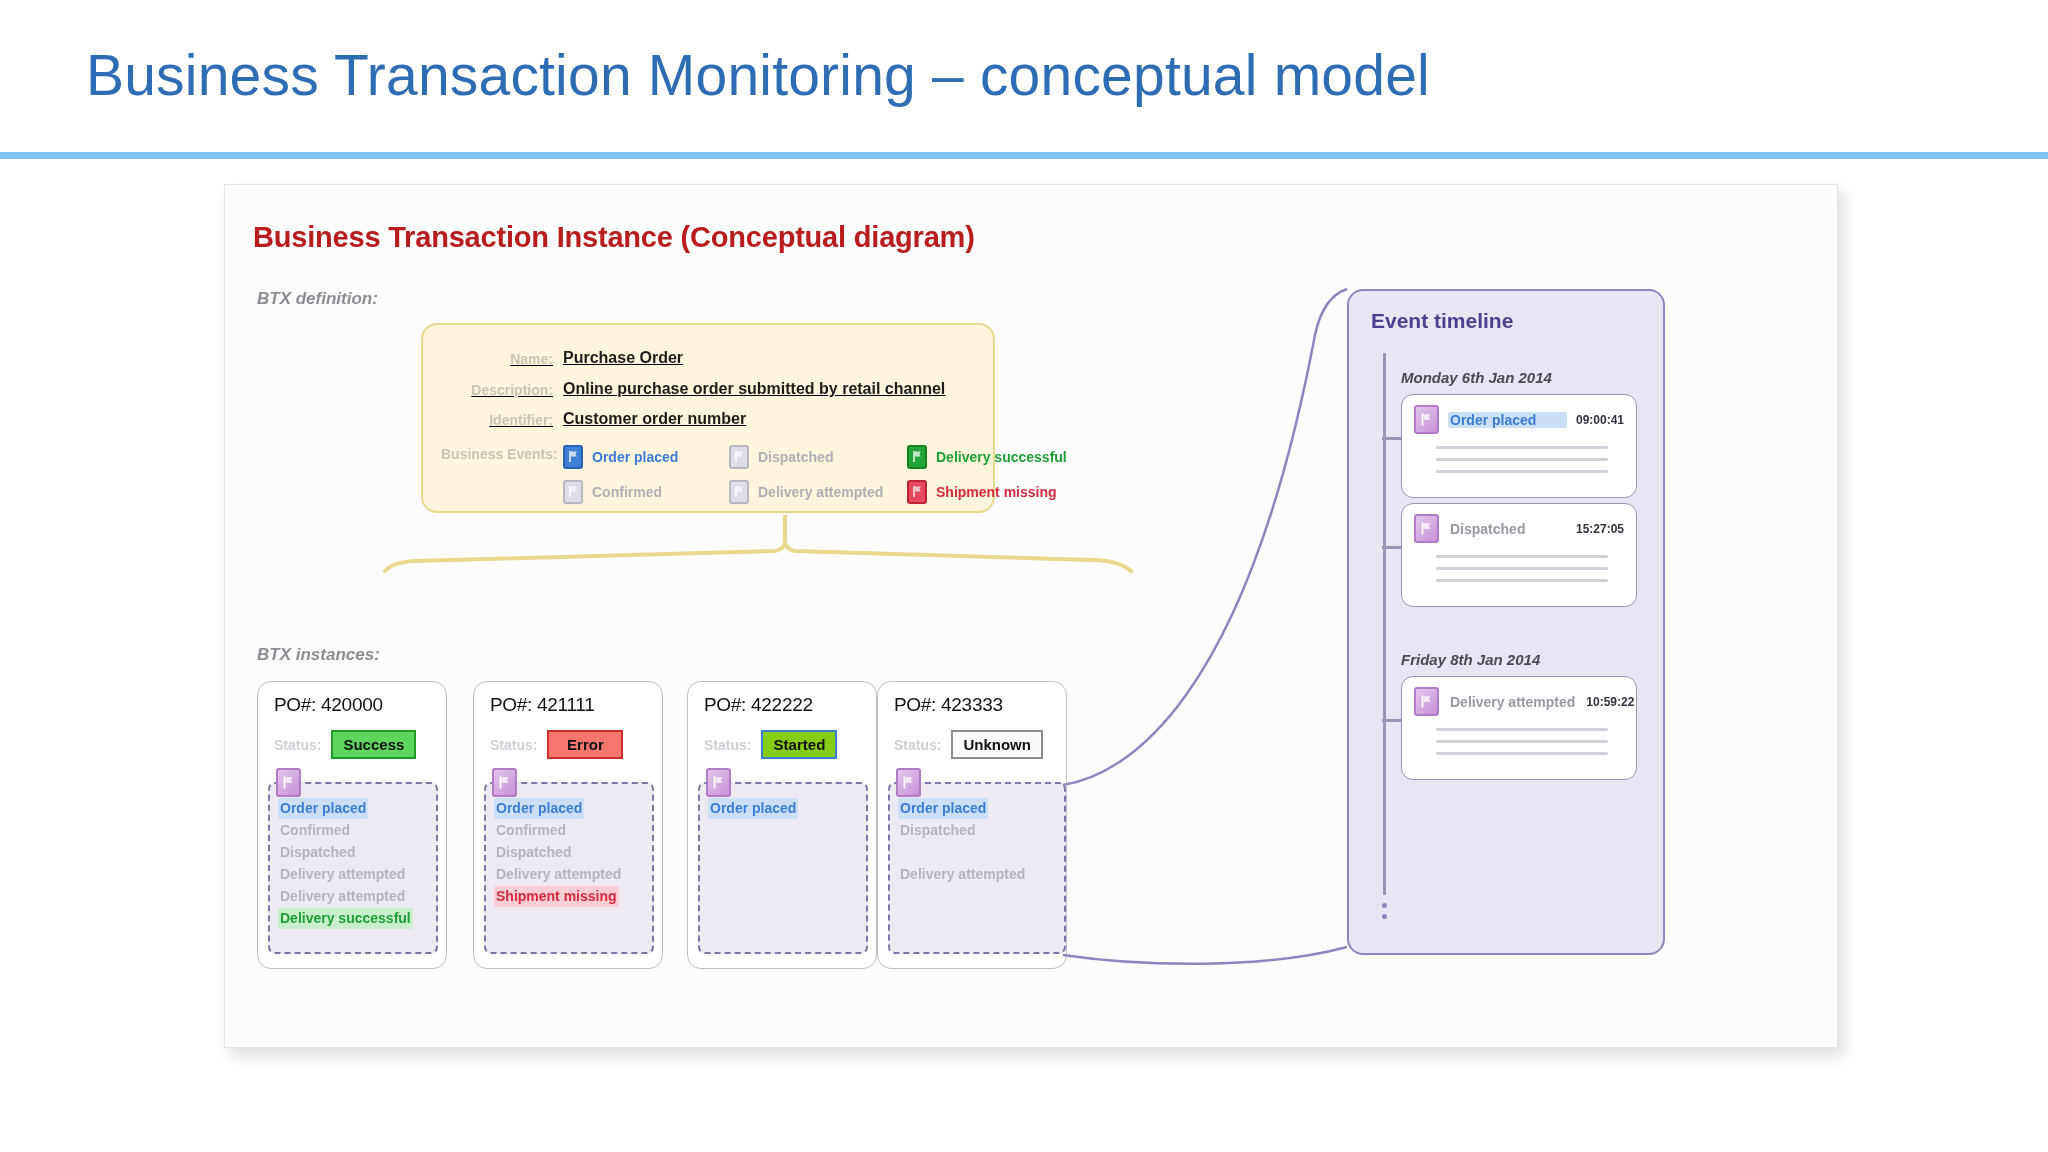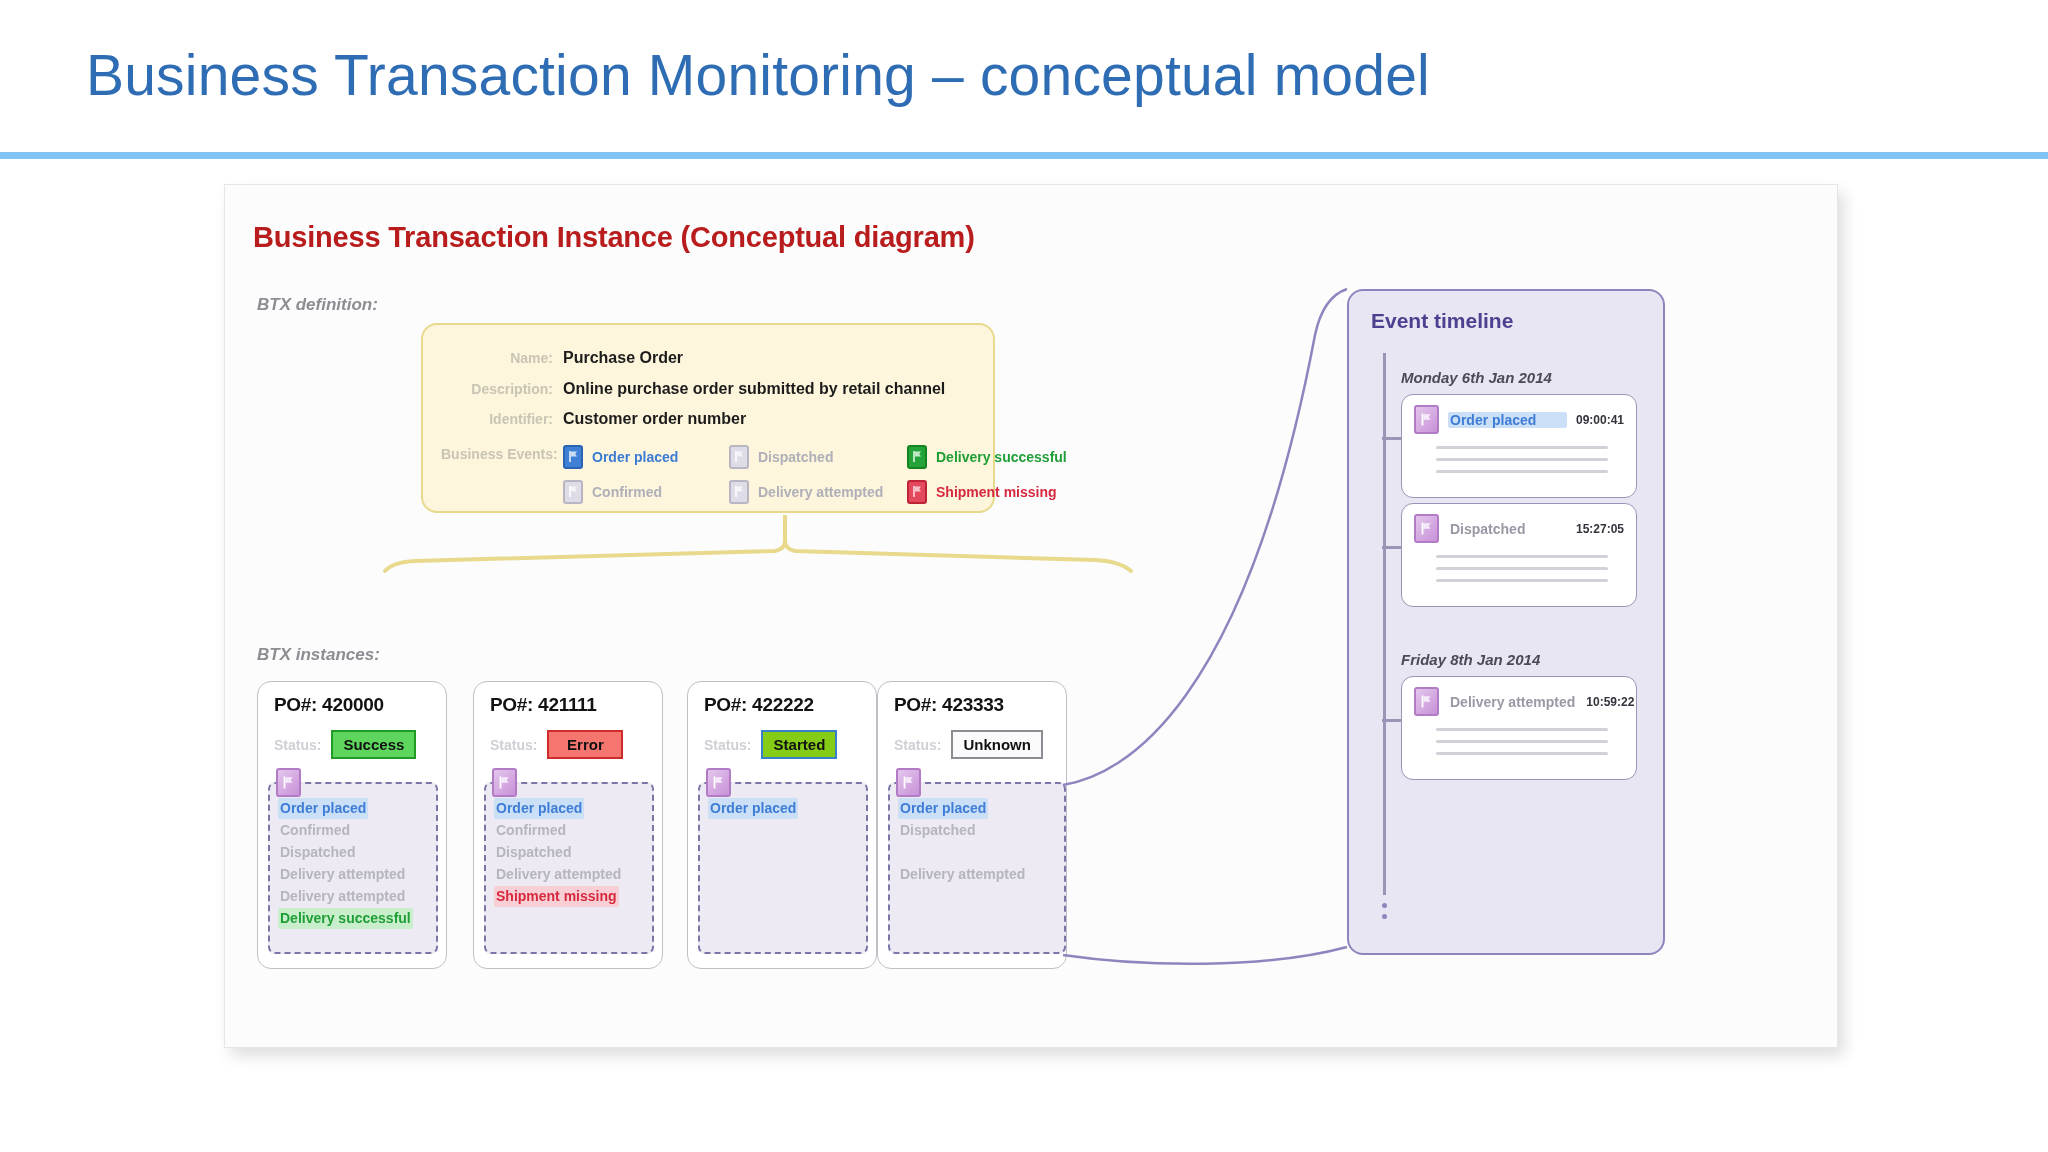--- a/index.html
+++ b/index.html
@@ -40,32 +40,32 @@
     position: absolute; left: 28px; top: 36px;
     font-size: 29px; font-weight: 700; color: #b91c1c;
     letter-spacing: -0.2px; white-space: nowrap;
   }
 
   .section-label {
     position: absolute;
     font-size: 17px; font-style: italic; font-weight: 600;
     color: #8C8C92; white-space: nowrap;
   }
-  .lbl-def { left: 32px; top: 110px; }
+  .lbl-def { left: 32px; top: 104px; }
   .lbl-inst { left: 32px; top: 460px; }
 
   
   .btx-def {
     position: absolute; left: 196px; top: 138px;
     width: 574px; height: 190px;
     background: #FDF6DC;
     border: 2px solid #E8D98C;
     border-radius: 16px;
   }
-  .def-row { position: absolute; display: flex; align-items: center; }
+  .def-row { position: absolute; display: flex; align-items: flex-end; text-decoration: underline; }
   .def-key {
     width: 112px; text-align: right; margin-right: 10px;
     font-size: 14px; font-weight: 600; color: #C9C5B4; white-space: nowrap;
   }
   .def-val {
     font-size: 16px; font-weight: 700; color: #1C1C1C; white-space: nowrap;
   }
   .def-r1 { left: 18px; top: 24px; }
   .def-r2 { left: 18px; top: 55px; }
   .def-r3 { left: 18px; top: 85px; }
@@ -113,21 +113,21 @@
     border: 1.5px solid #BFBFC6;
     border-radius: 14px;
   }
   .c1 { left: 32px; }
   .c2 { left: 248px; }
   .c3 { left: 462px; }
   .c4 { left: 652px; }
 
   .po-num {
     position: absolute; left: 16px; top: 12px;
-    font-size: 19px; font-weight: 700; color: #121212;
+    font-size: 19px; font-weight: 400; color: #121212;
     letter-spacing: -0.3px; white-space: nowrap;
   }
   .status-row {
     position: absolute; left: 16px; top: 48px;
     display: flex; align-items: center; gap: 10px;
   }
   .status-key { font-size: 14px; font-weight: 600; color: #CFCFD6; }
   .badge {
     min-width: 76px; padding: 4px 10px; text-align: center;
     font-size: 15px; font-weight: 700; color: #111; white-space: nowrap;

